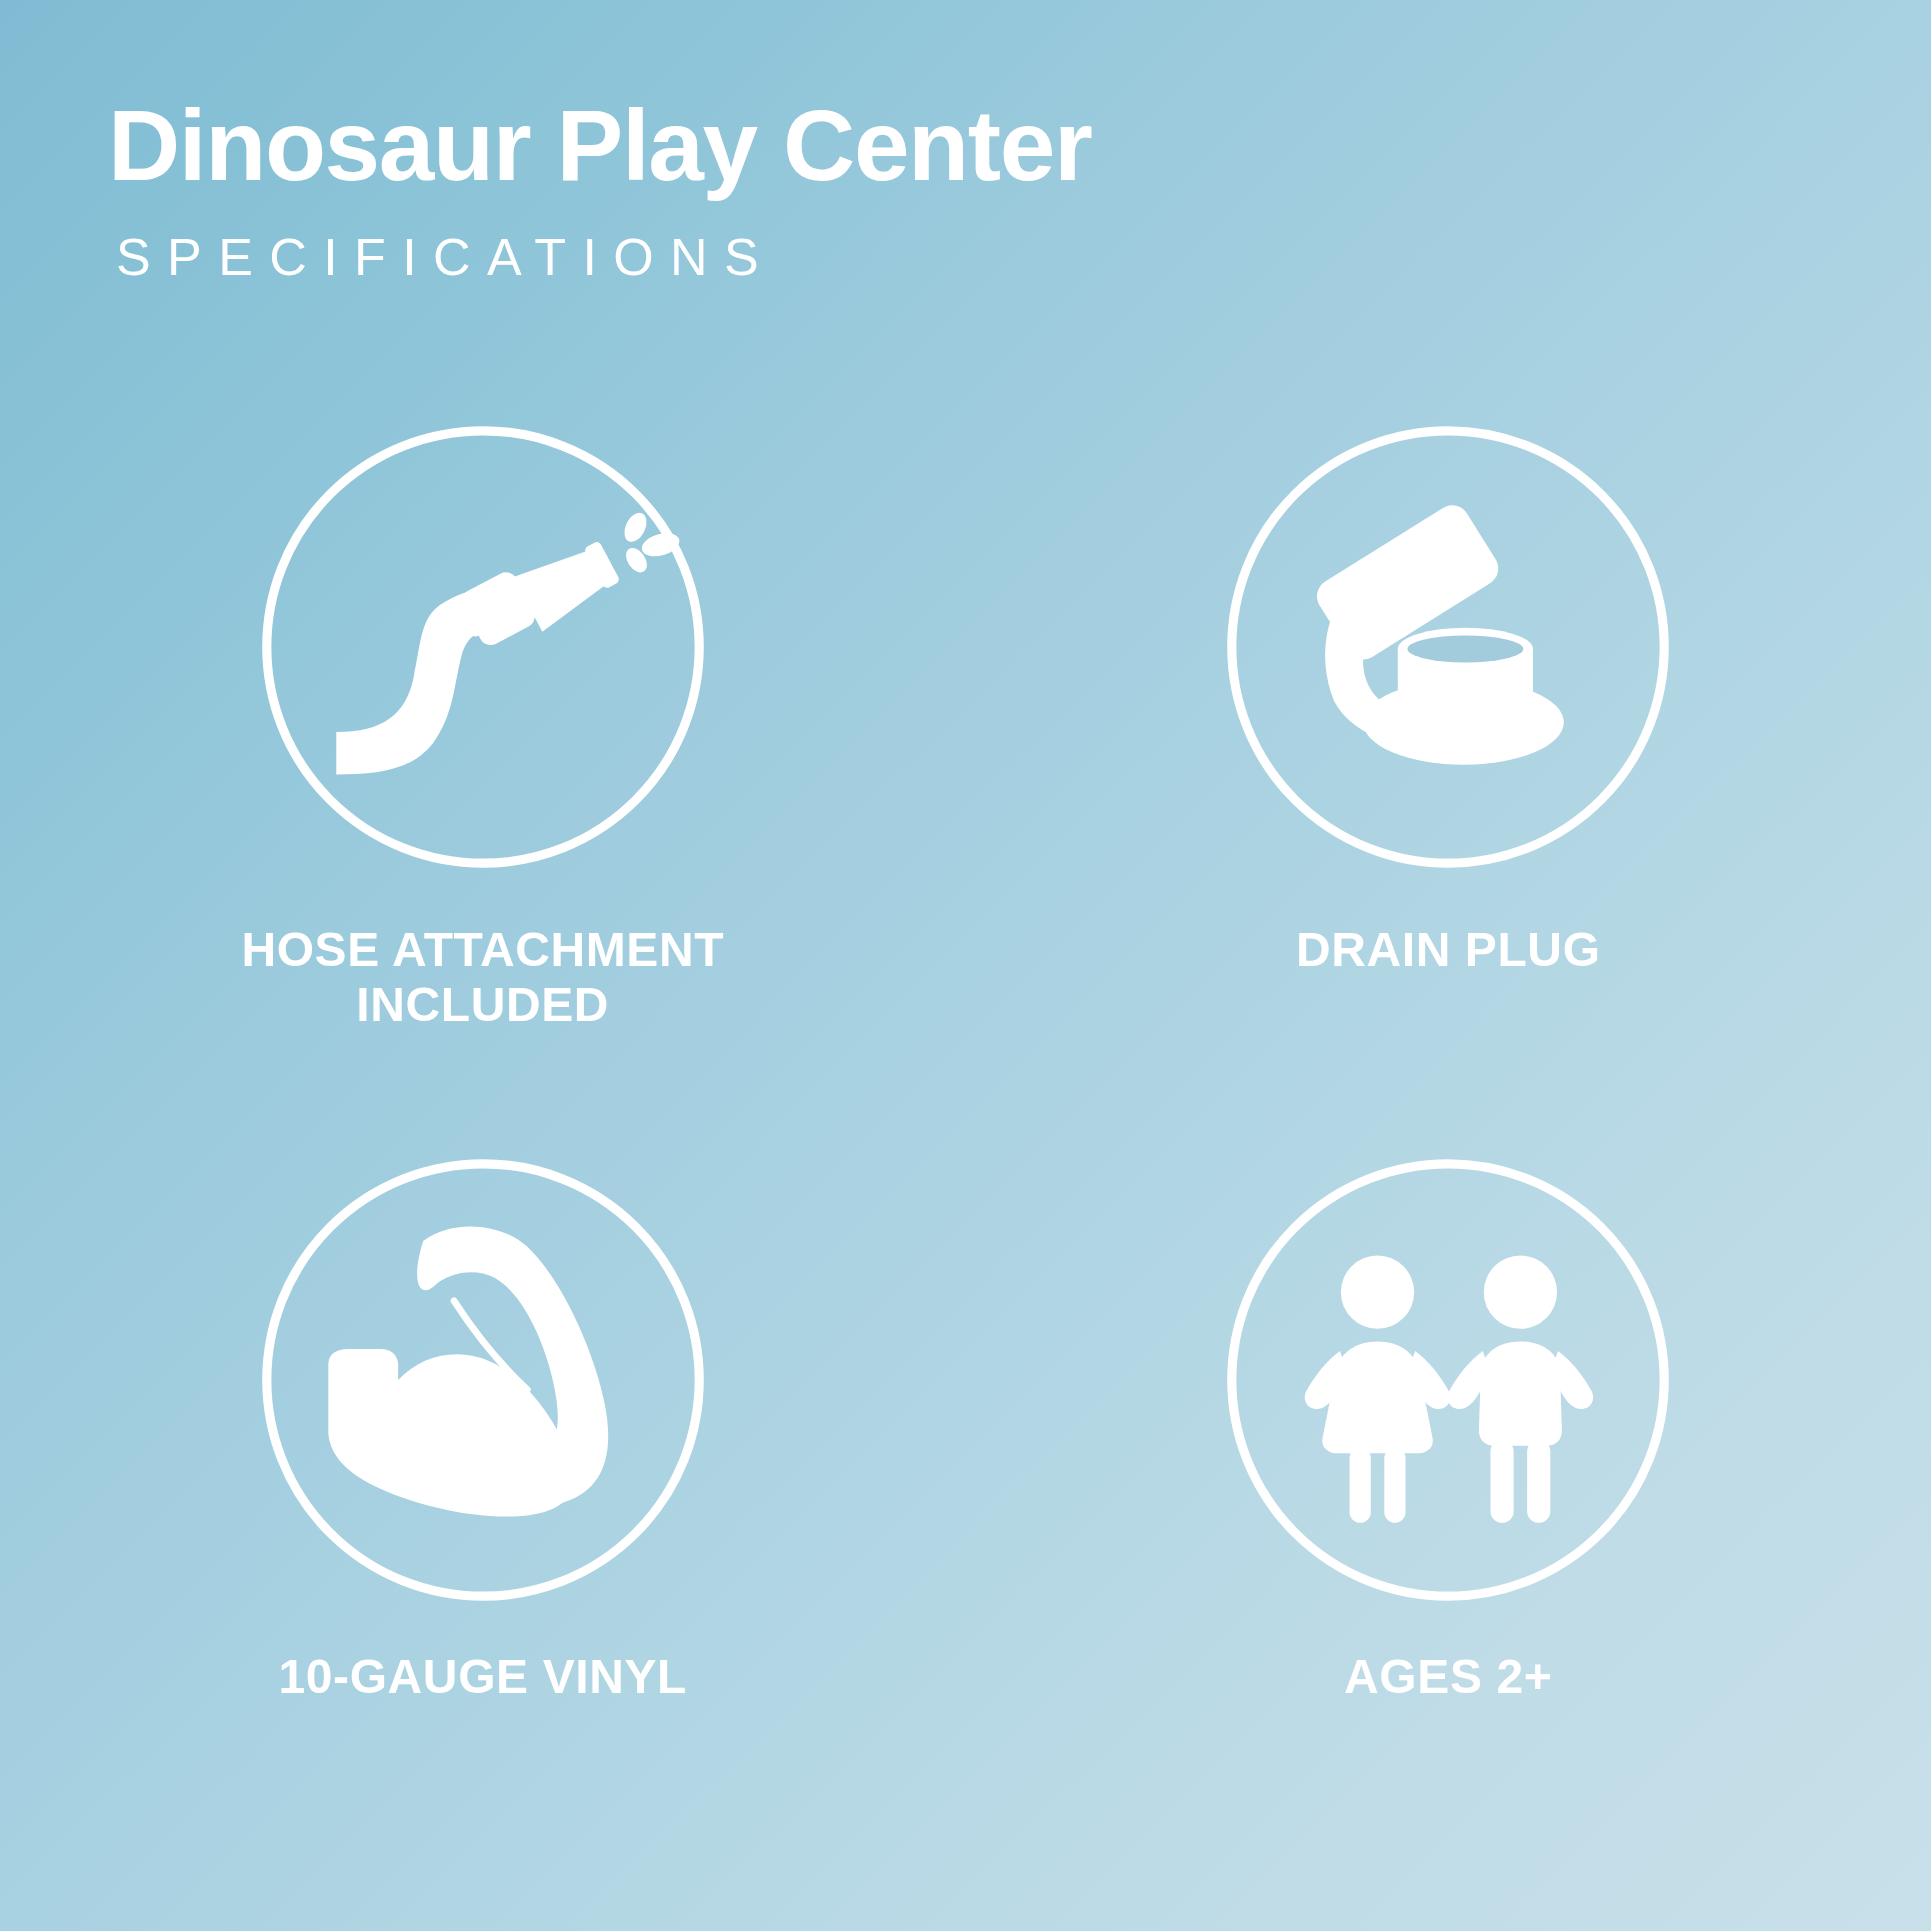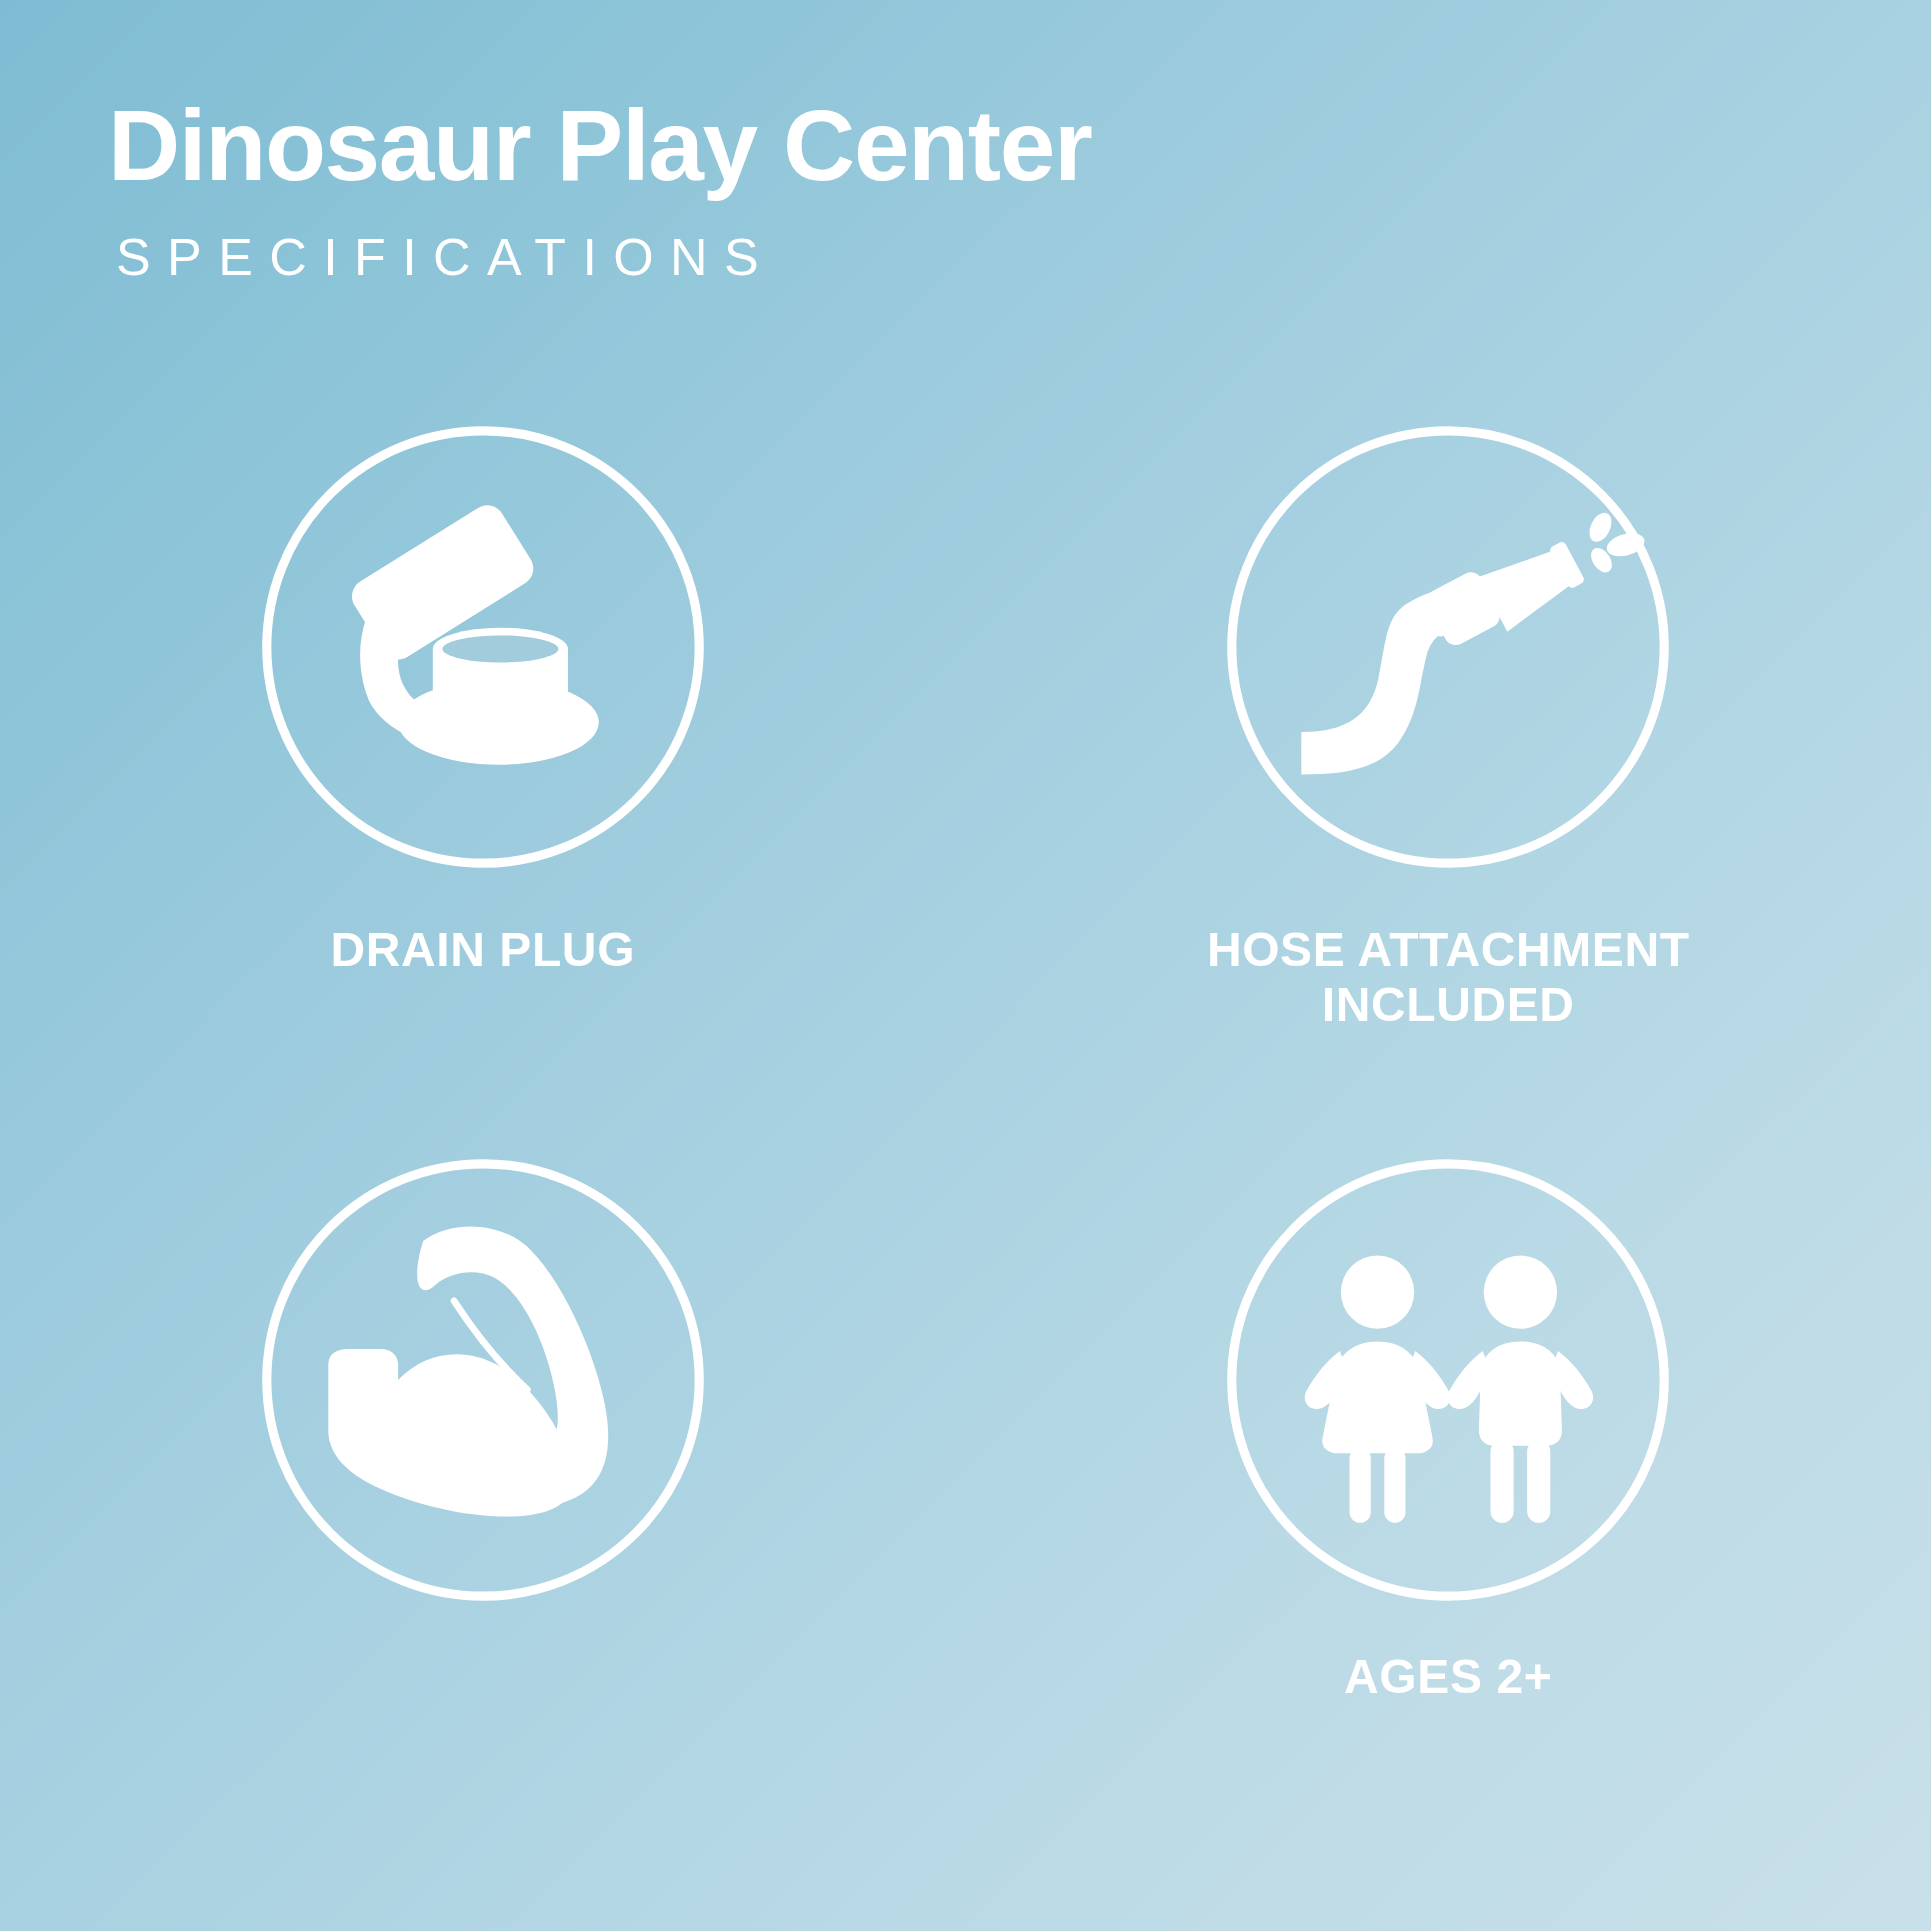--- a/index.html
+++ b/index.html
@@ -129,54 +129,20 @@
   </div>
 
   <div class="spec-grid">
 
     <div class="spec-item">
       <div class="icon-circle">
         <svg viewBox="0 0 460 460" xmlns="http://www.w3.org/2000/svg">
           <circle class="ring" cx="230" cy="230" r="224"></circle>
           <g class="glyph">
 
-            <ellipse cx="246" cy="308" rx="104" ry="44"></ellipse>
-
-            <path d="M112 286
-                     C 92 236, 104 176, 152 146
-                     L 176 186
-                     C 142 208, 134 248, 150 274
-                     C 162 294, 190 304, 218 306
-                     L 216 334
-                     C 172 334, 130 320, 112 286 Z"></path>
-
-            <g transform="rotate(-32 185 158)">
-              <rect x="95" y="118" width="180" height="92" rx="18" ry="18"></rect>
-            </g>
-
-            <path d="M178 232
-                     L 178 300
-                     C 178 320, 212 332, 248 332
-                     C 284 332, 318 320, 318 300
-                     L 318 232 Z"></path>
-          </g>
-
-          <ellipse cx="248" cy="232" rx="70" ry="22" class="glyph"></ellipse>
-          <ellipse cx="248" cy="232" rx="60" ry="14" fill="#a2cbdc"></ellipse>
-        </svg>
-      </div>
-      <p class="spec-label">DRAIN PLUG</p>
-    </div>
-
-    <div class="spec-item">
-      <div class="icon-circle">
-        <svg viewBox="0 0 460 460" xmlns="http://www.w3.org/2000/svg">
-          <circle class="ring" cx="230" cy="230" r="224"></circle>
-          <g class="glyph">
-
             <path d="M 78 362
                      L 78 318
                      C 126 318, 150 300, 158 262
                      C 166 222, 166 200, 186 186
                      C 204 174, 222 170, 236 168
                      L 244 210
                      C 226 212, 214 218, 208 238
                      C 200 268, 200 300, 178 330
                      C 156 358, 120 362, 78 362 Z"></path>
 
@@ -190,20 +156,54 @@
               <rect x="346" y="148" width="18" height="48" rx="5" ry="5"></rect>
             </g>
 
             <ellipse cx="388" cy="106" rx="10" ry="16" transform="rotate(26 388 106)"></ellipse>
             <ellipse cx="414" cy="124" rx="20" ry="11" transform="rotate(-16 414 124)"></ellipse>
             <ellipse cx="389" cy="140" rx="9" ry="14" transform="rotate(-34 389 140)"></ellipse>
           </g>
         </svg>
       </div>
       <p class="spec-label">HOSE ATTACHMENT INCLUDED</p>
+    </div>
+
+    <div class="spec-item">
+      <div class="icon-circle">
+        <svg viewBox="0 0 460 460" xmlns="http://www.w3.org/2000/svg">
+          <circle class="ring" cx="230" cy="230" r="224"></circle>
+          <g class="glyph">
+
+            <ellipse cx="246" cy="308" rx="104" ry="44"></ellipse>
+
+            <path d="M112 286
+                     C 92 236, 104 176, 152 146
+                     L 176 186
+                     C 142 208, 134 248, 150 274
+                     C 162 294, 190 304, 218 306
+                     L 216 334
+                     C 172 334, 130 320, 112 286 Z"></path>
+
+            <g transform="rotate(-32 185 158)">
+              <rect x="95" y="118" width="180" height="92" rx="18" ry="18"></rect>
+            </g>
+
+            <path d="M178 232
+                     L 178 300
+                     C 178 320, 212 332, 248 332
+                     C 284 332, 318 320, 318 300
+                     L 318 232 Z"></path>
+          </g>
+
+          <ellipse cx="248" cy="232" rx="70" ry="22" class="glyph"></ellipse>
+          <ellipse cx="248" cy="232" rx="60" ry="14" fill="#a2cbdc"></ellipse>
+        </svg>
+      </div>
+      <p class="spec-label">DRAIN PLUG</p>
     </div>
 
     <div class="spec-item row2">
       <div class="icon-circle">
         <svg viewBox="0 0 460 460" xmlns="http://www.w3.org/2000/svg">
           <circle class="ring" cx="230" cy="230" r="224"></circle>
           <g class="glyph">
 
             <path d="M168 86
                      C 196 64, 248 66, 276 92
@@ -232,20 +232,21 @@
                      L 142 212
                      L 142 336
                      C 116 330, 92 318, 78 306
                      C 72 298, 70 292, 70 284 Z"></path>
           </g>
 
           <path class="glyph-line" d="M200 148 C 222 182, 250 216, 276 240" stroke="#a9d0de" stroke-width="9"></path>
           <path class="glyph-line" d="M152 310 C 196 334, 248 338, 290 322" stroke="#a9d0de" stroke-width="10"></path>
         </svg>
       </div>
+      <p class="spec-label">10-GAUGE VINYL</p>
     </div>
 
     <div class="spec-item row2">
       <div class="icon-circle">
         <svg viewBox="0 0 460 460" xmlns="http://www.w3.org/2000/svg">
           <circle class="ring" cx="230" cy="230" r="224"></circle>
           <g class="glyph">
 
             <circle cx="157" cy="139" r="38"></circle>
 

